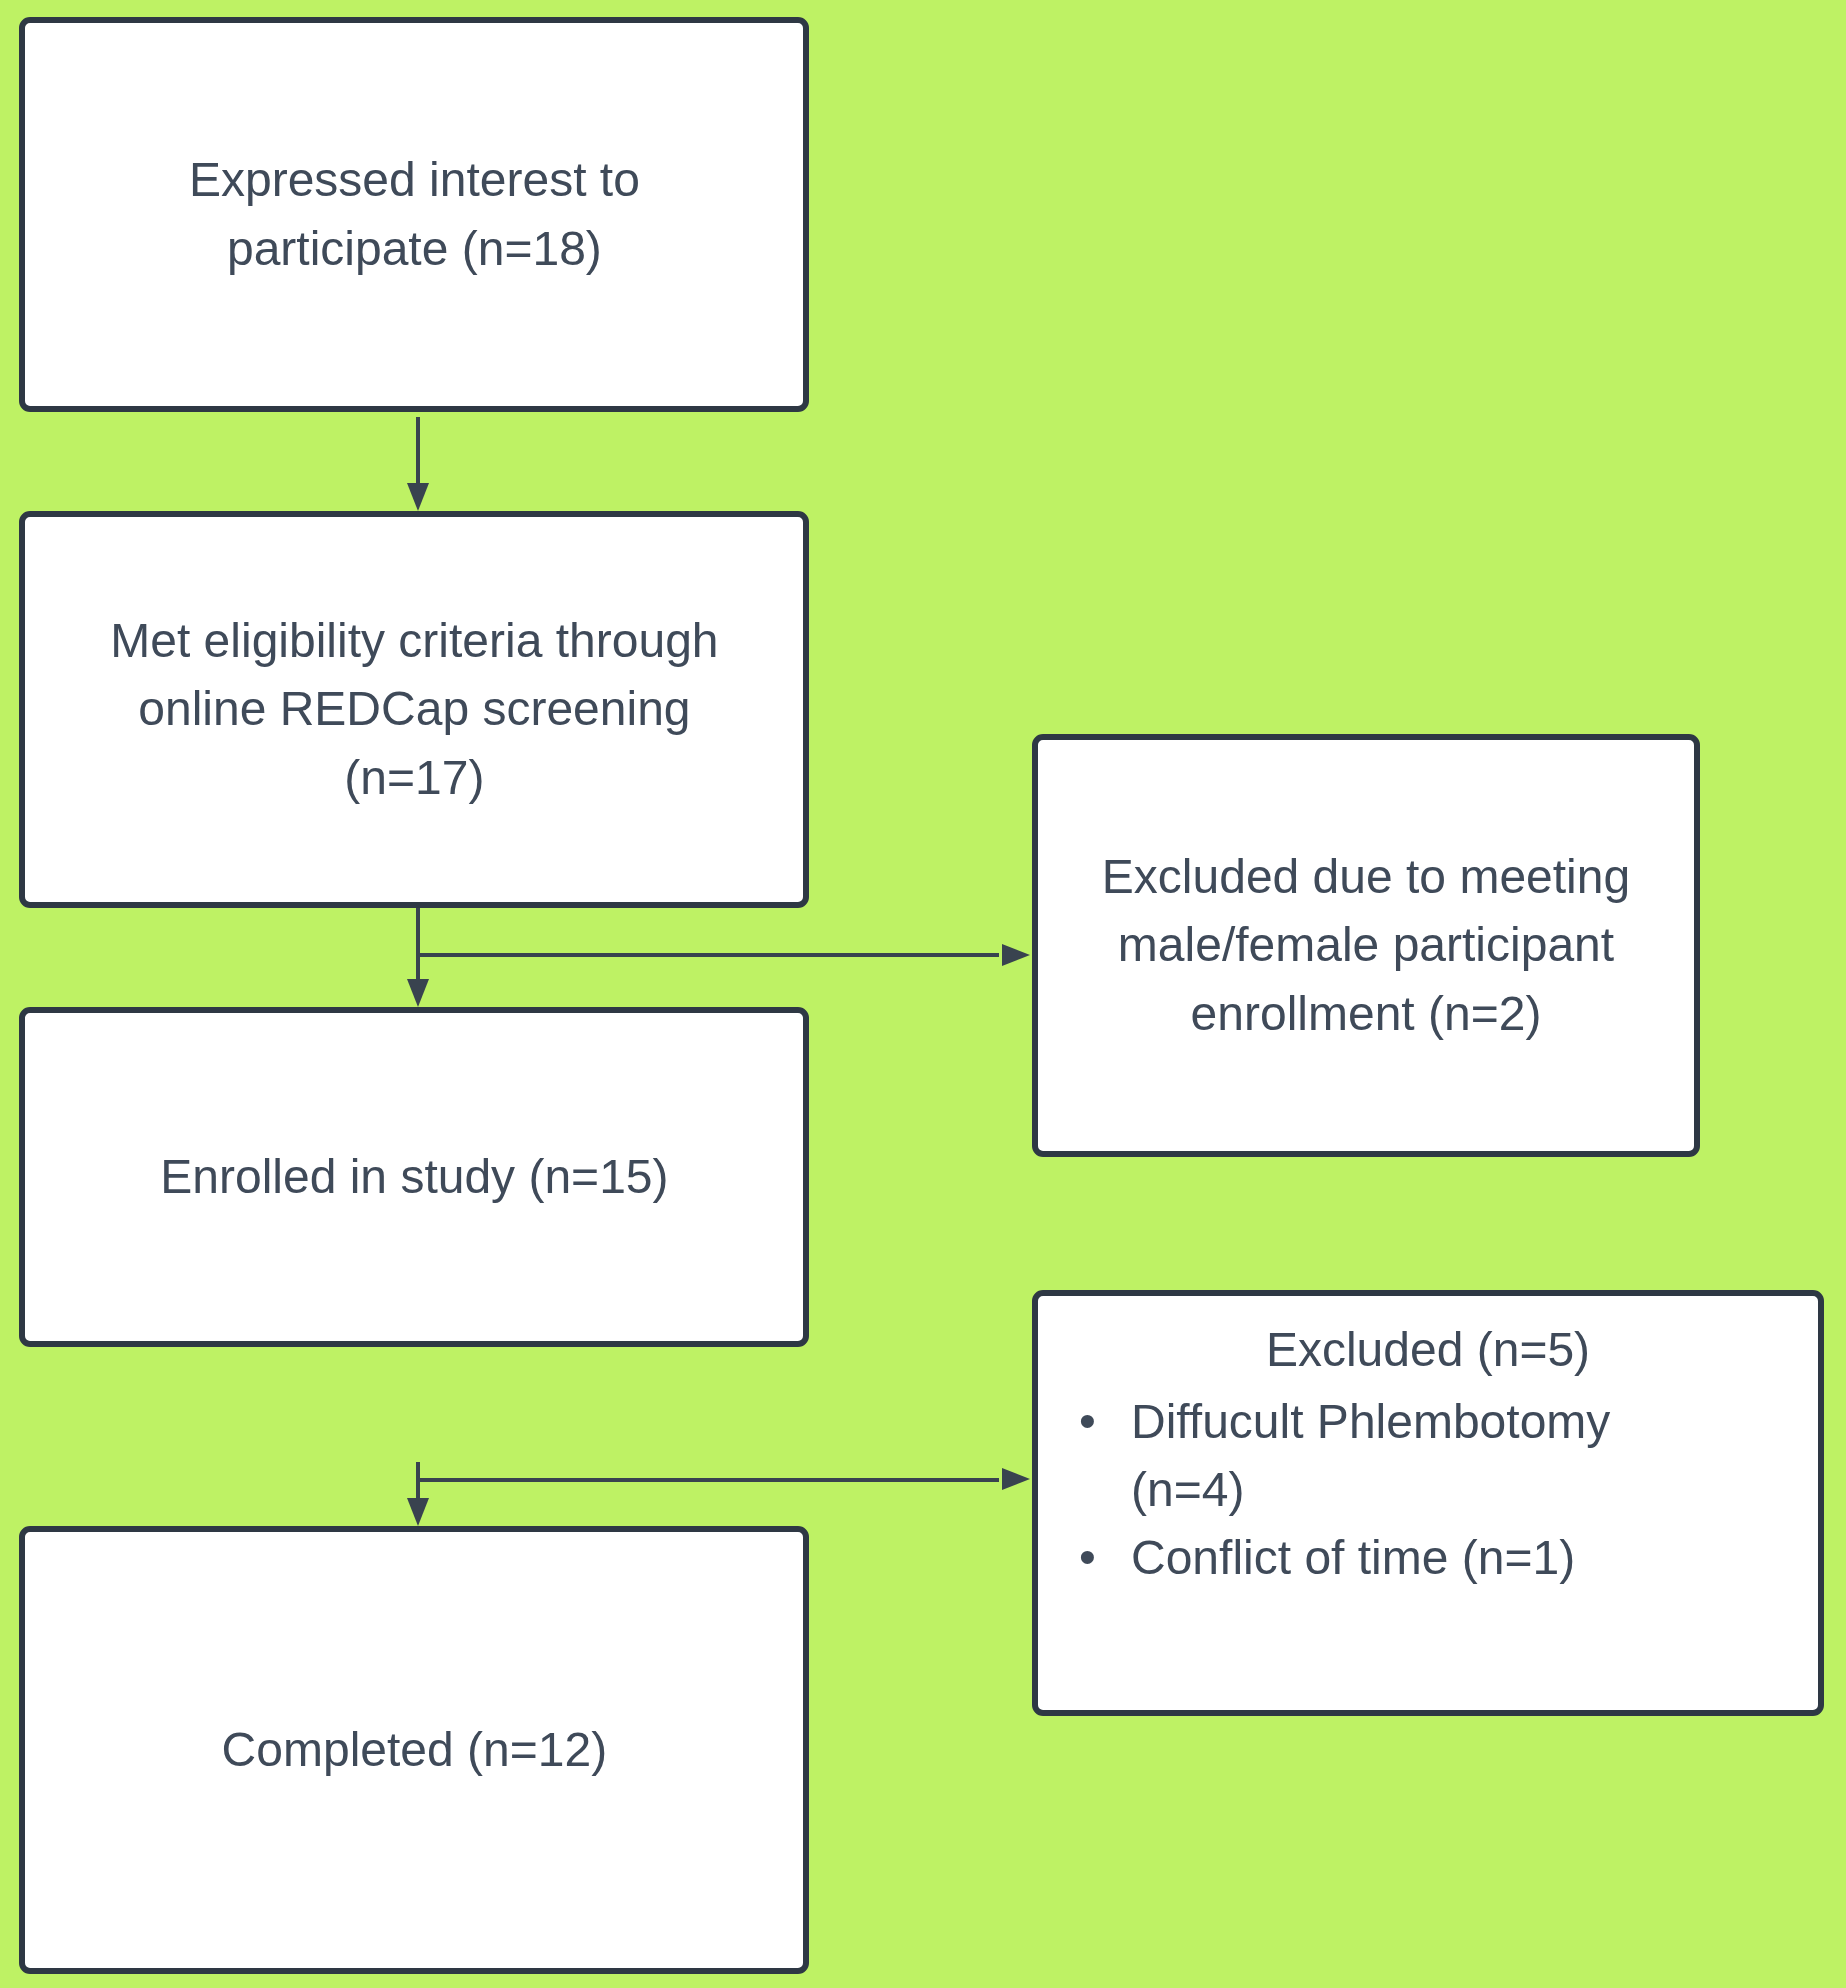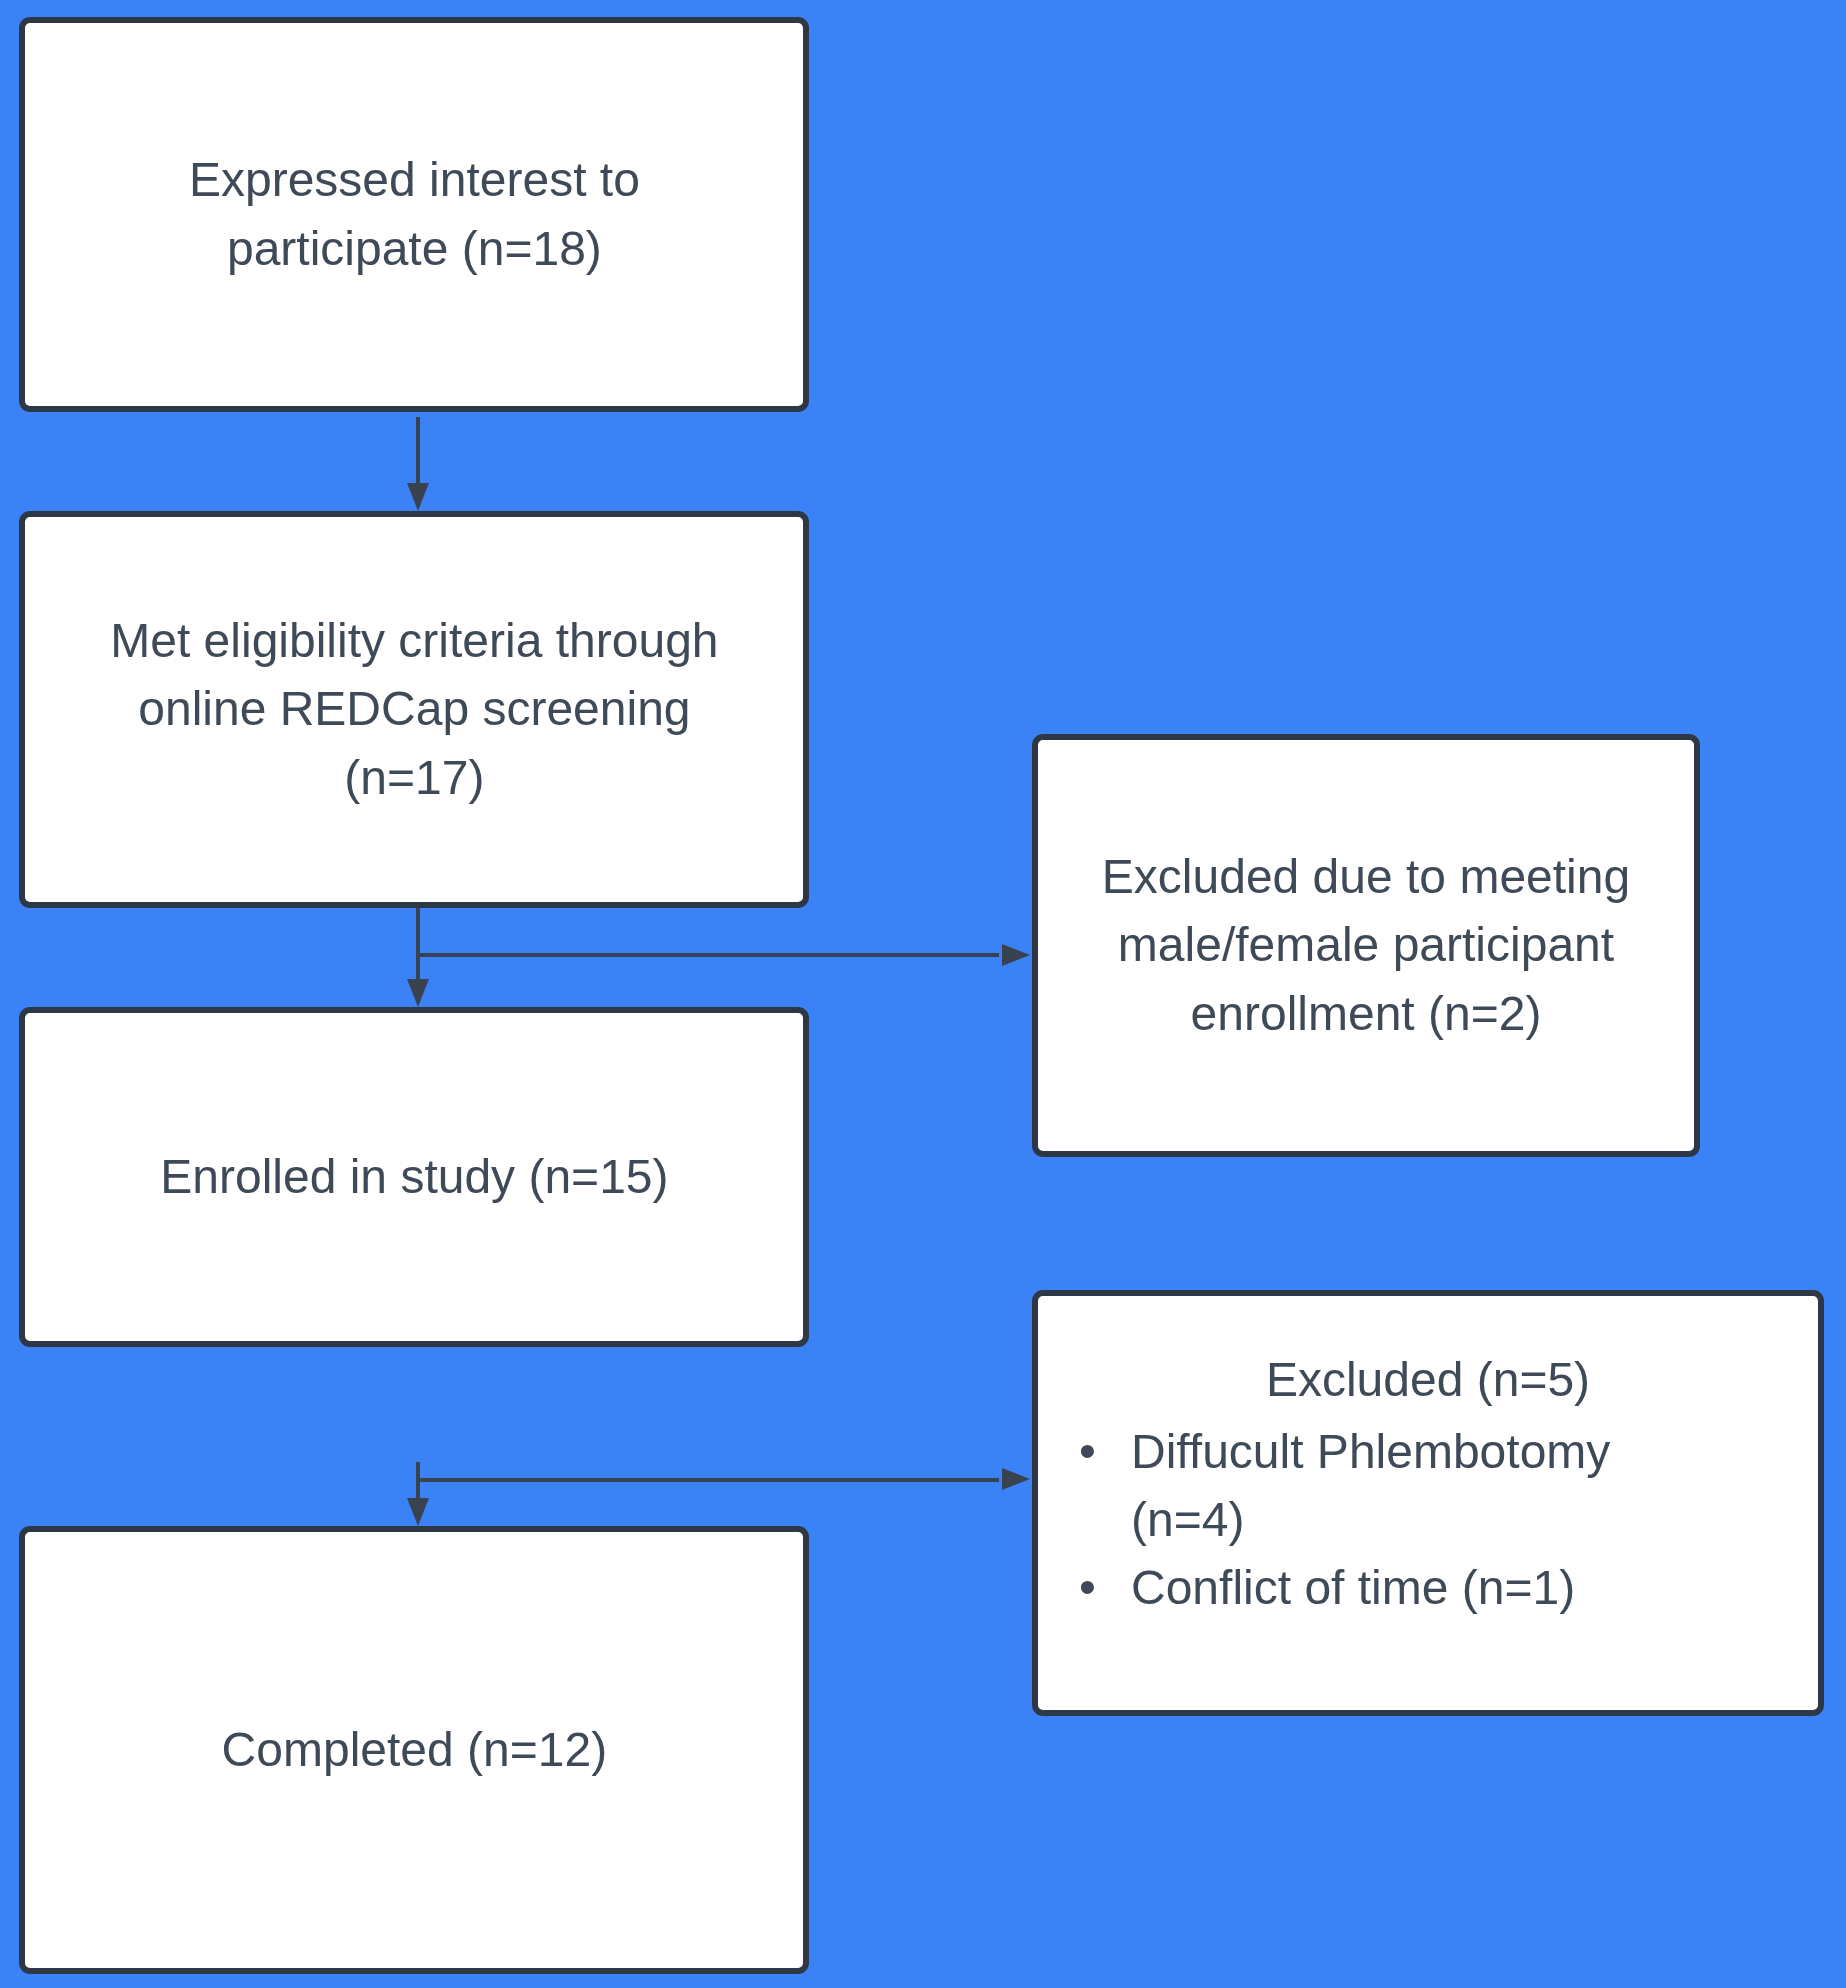--- a/index.html
+++ b/index.html
@@ -1,20 +1,20 @@
 <!DOCTYPE html>
 <html style="font-size:12.4px"><head>
 <meta charset="utf-8">
 <style>
   html, body { margin: 0; padding: 0; background: #ffffff; }
   .page {
     position: relative;
     width: 1846px;
     height: 1989px;
-    background: #3b82f6;
+    background: #bef264;
     font-family: "Liberation Sans", "DejaVu Sans", sans-serif;
     overflow: hidden;
   }
   .box {
     position: absolute;
     background: #ffffff;
     border: 6.2px solid #2e3844;
     border-radius: 11px;
     box-sizing: border-box;
     display: flex;
@@ -30,21 +30,21 @@
     padding: 0 6.2px;
   }
   #box-expressed   { left: 19.4px;   top: 17px;   width: 790px; height: 395px; }
   #box-eligibility { left: 19.4px;   top: 511px;  width: 790px; height: 397px; }
   #box-enrolled    { left: 19.4px;   top: 1007px; width: 790px; height: 340px; }
   #box-completed   { left: 19.4px;   top: 1526px; width: 790px; height: 448px; }
   #box-excluded-enrollment { left: 1032px; top: 734px;  width: 668px; height: 423px; }
   #box-excluded-five {
     left: 1032px; top: 1290px; width: 792px; height: 426px;
     display: block;
-    padding-top: 50px;
+    padding-top: 20px;
     text-align: left;
   }
   #box-excluded-five .box-title {
     text-align: center;
     white-space: pre-line;
   }
   .bullet-list {
     margin: 4px;
     padding: 0 15.5px 0 23px;
     list-style: none;

